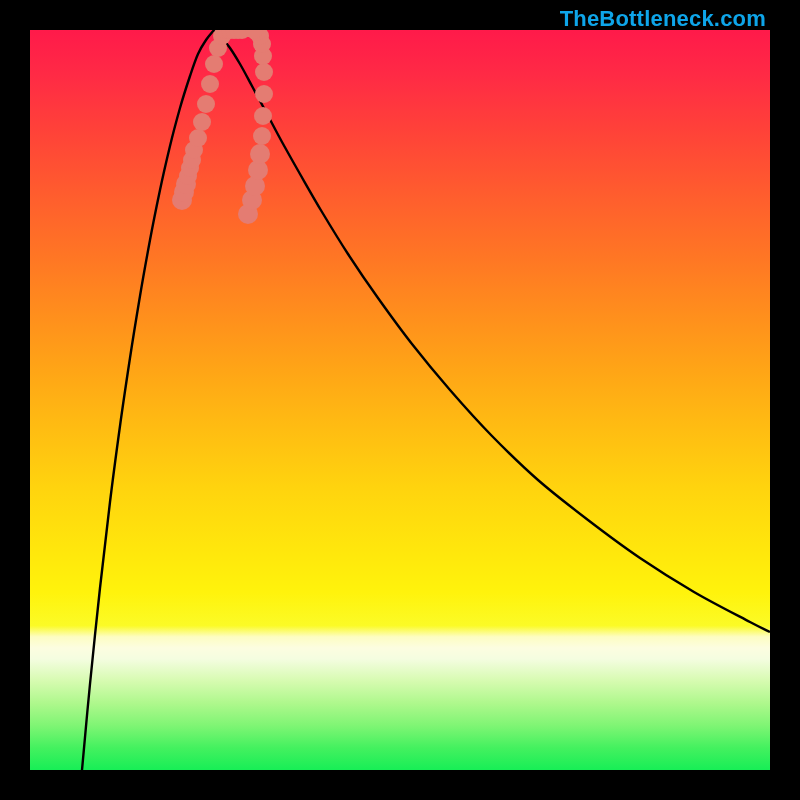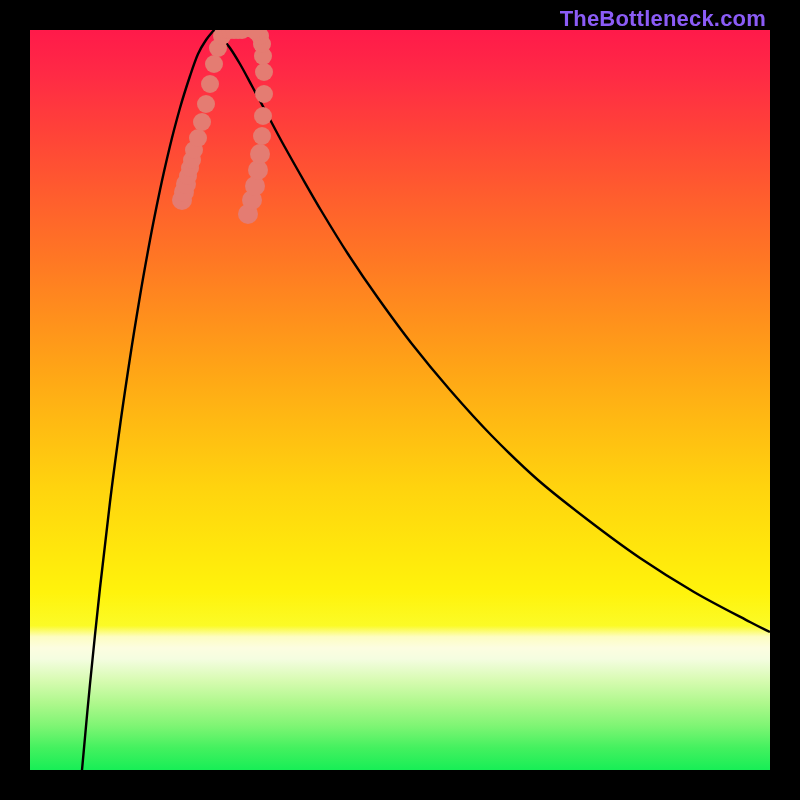--- a/index.html
+++ b/index.html
@@ -20,21 +20,21 @@
   #fbfb26 80.5%,
   #fdfdc2 82%,
   #fcfde0 83.5%,
   #f4fde0 85%,
   #d6fbb0 88%,
   #aef88c 91%,
   #7ff574 94%,
   #44f15f 97%,
   #17ee56 100%)}
 svg.curves{position:absolute;inset:0}
-.wm{position:absolute;top:6px;right:34px;color:#8b5cf6;font-size:22px;font-weight:600;letter-spacing:.2px}
+.wm{position:absolute;top:6px;right:34px;color:#0ea5e9;font-size:22px;font-weight:600;letter-spacing:.2px}
 </style>
 </head>
 <body>
 
 <div class="outer">
   <div class="wm">TheBottleneck.com</div>
   <div class="plot">
     <div class="grad"></div>
     <svg class="curves" viewBox="0 0 740 740" preserveAspectRatio="none">
       <path id="curve-left" fill="none" stroke="currentColor" stroke-width="2.4" d="M 52 740 C 53.3 725.7, 57.0 684.3, 60 654 C 63.0 623.7, 66.7 588.3, 70 558 C 73.3 527.7, 76.7 499.0, 80 472 C 83.3 445.0, 86.7 420.0, 90 396 C 93.3 372.0, 96.7 349.7, 100 328 C 103.3 306.3, 106.7 285.7, 110 266 C 113.3 246.3, 116.7 227.7, 120 210 C 123.3 192.3, 126.7 175.7, 130 160 C 133.3 144.3, 136.7 129.7, 140 116 C 143.3 102.3, 146.7 89.7, 150 78 C 153.3 66.3, 157.0 55.0, 160 46 C 163.0 37.0, 165.3 30.0, 168 24 C 170.7 18.0, 173.3 14.0, 176 10 C 178.7 6.0, 182.7 1.7, 184 0" style="color: rgb(0, 0, 0);"></path>

